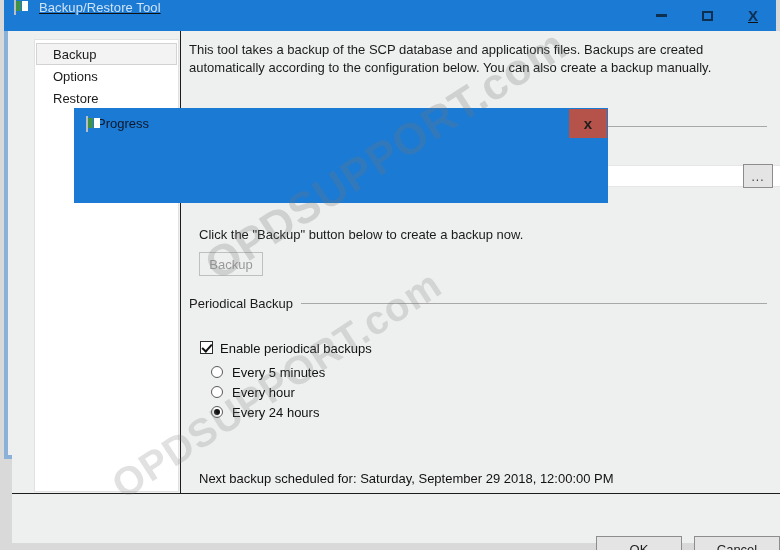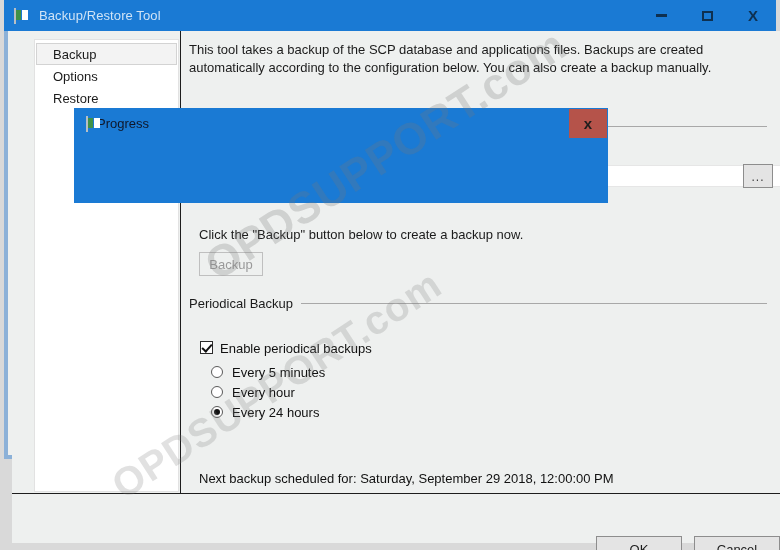--- a/index.html
+++ b/index.html
@@ -33,22 +33,22 @@
   
   #title-bar {
     position: absolute;
     left: 4px;
     top: 0;
     width: 772px;
     height: 31px;
     background: #1a7ad4;
     box-sizing: border-box;
     display: flex;
-    align-items: center;
     z-index: 5;
+    text-decoration: underline;
   }
   #title-bar .tb-icon {
     margin-left: 10px;
     width: 16px;
     height: 14px;
     display: inline-block;
     position: relative;
   }
   .winicon {
     width: 16px;

